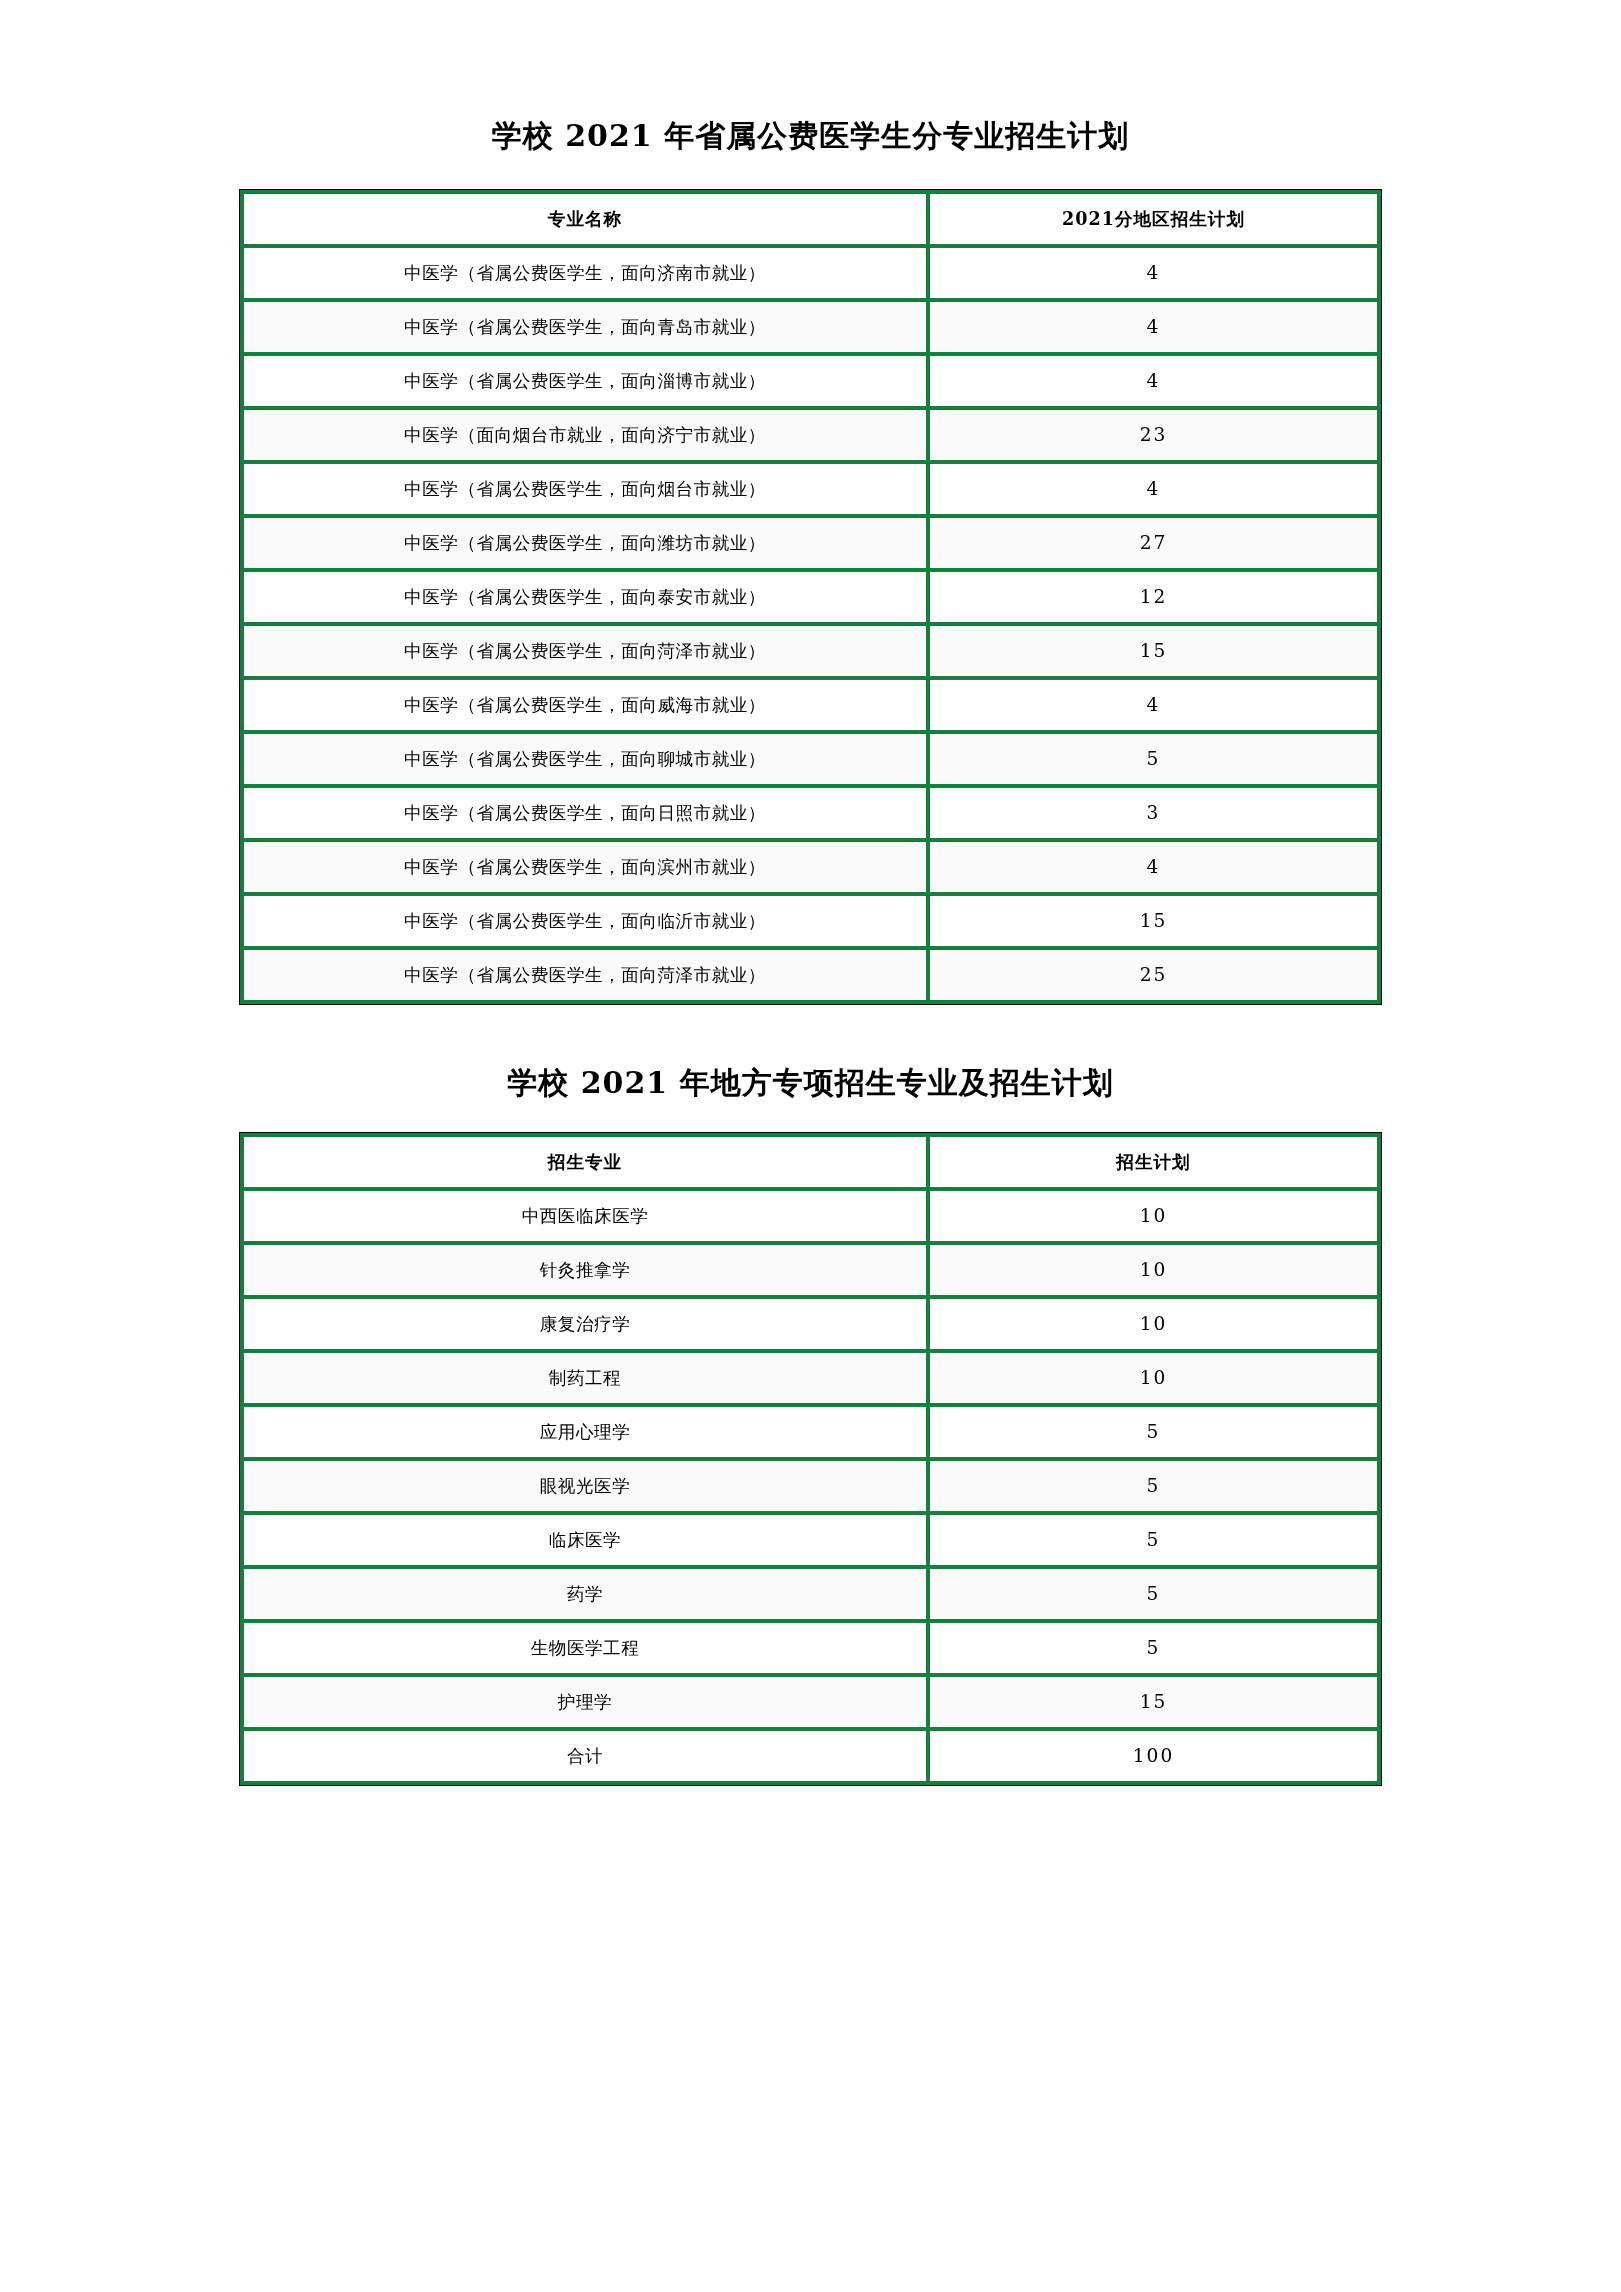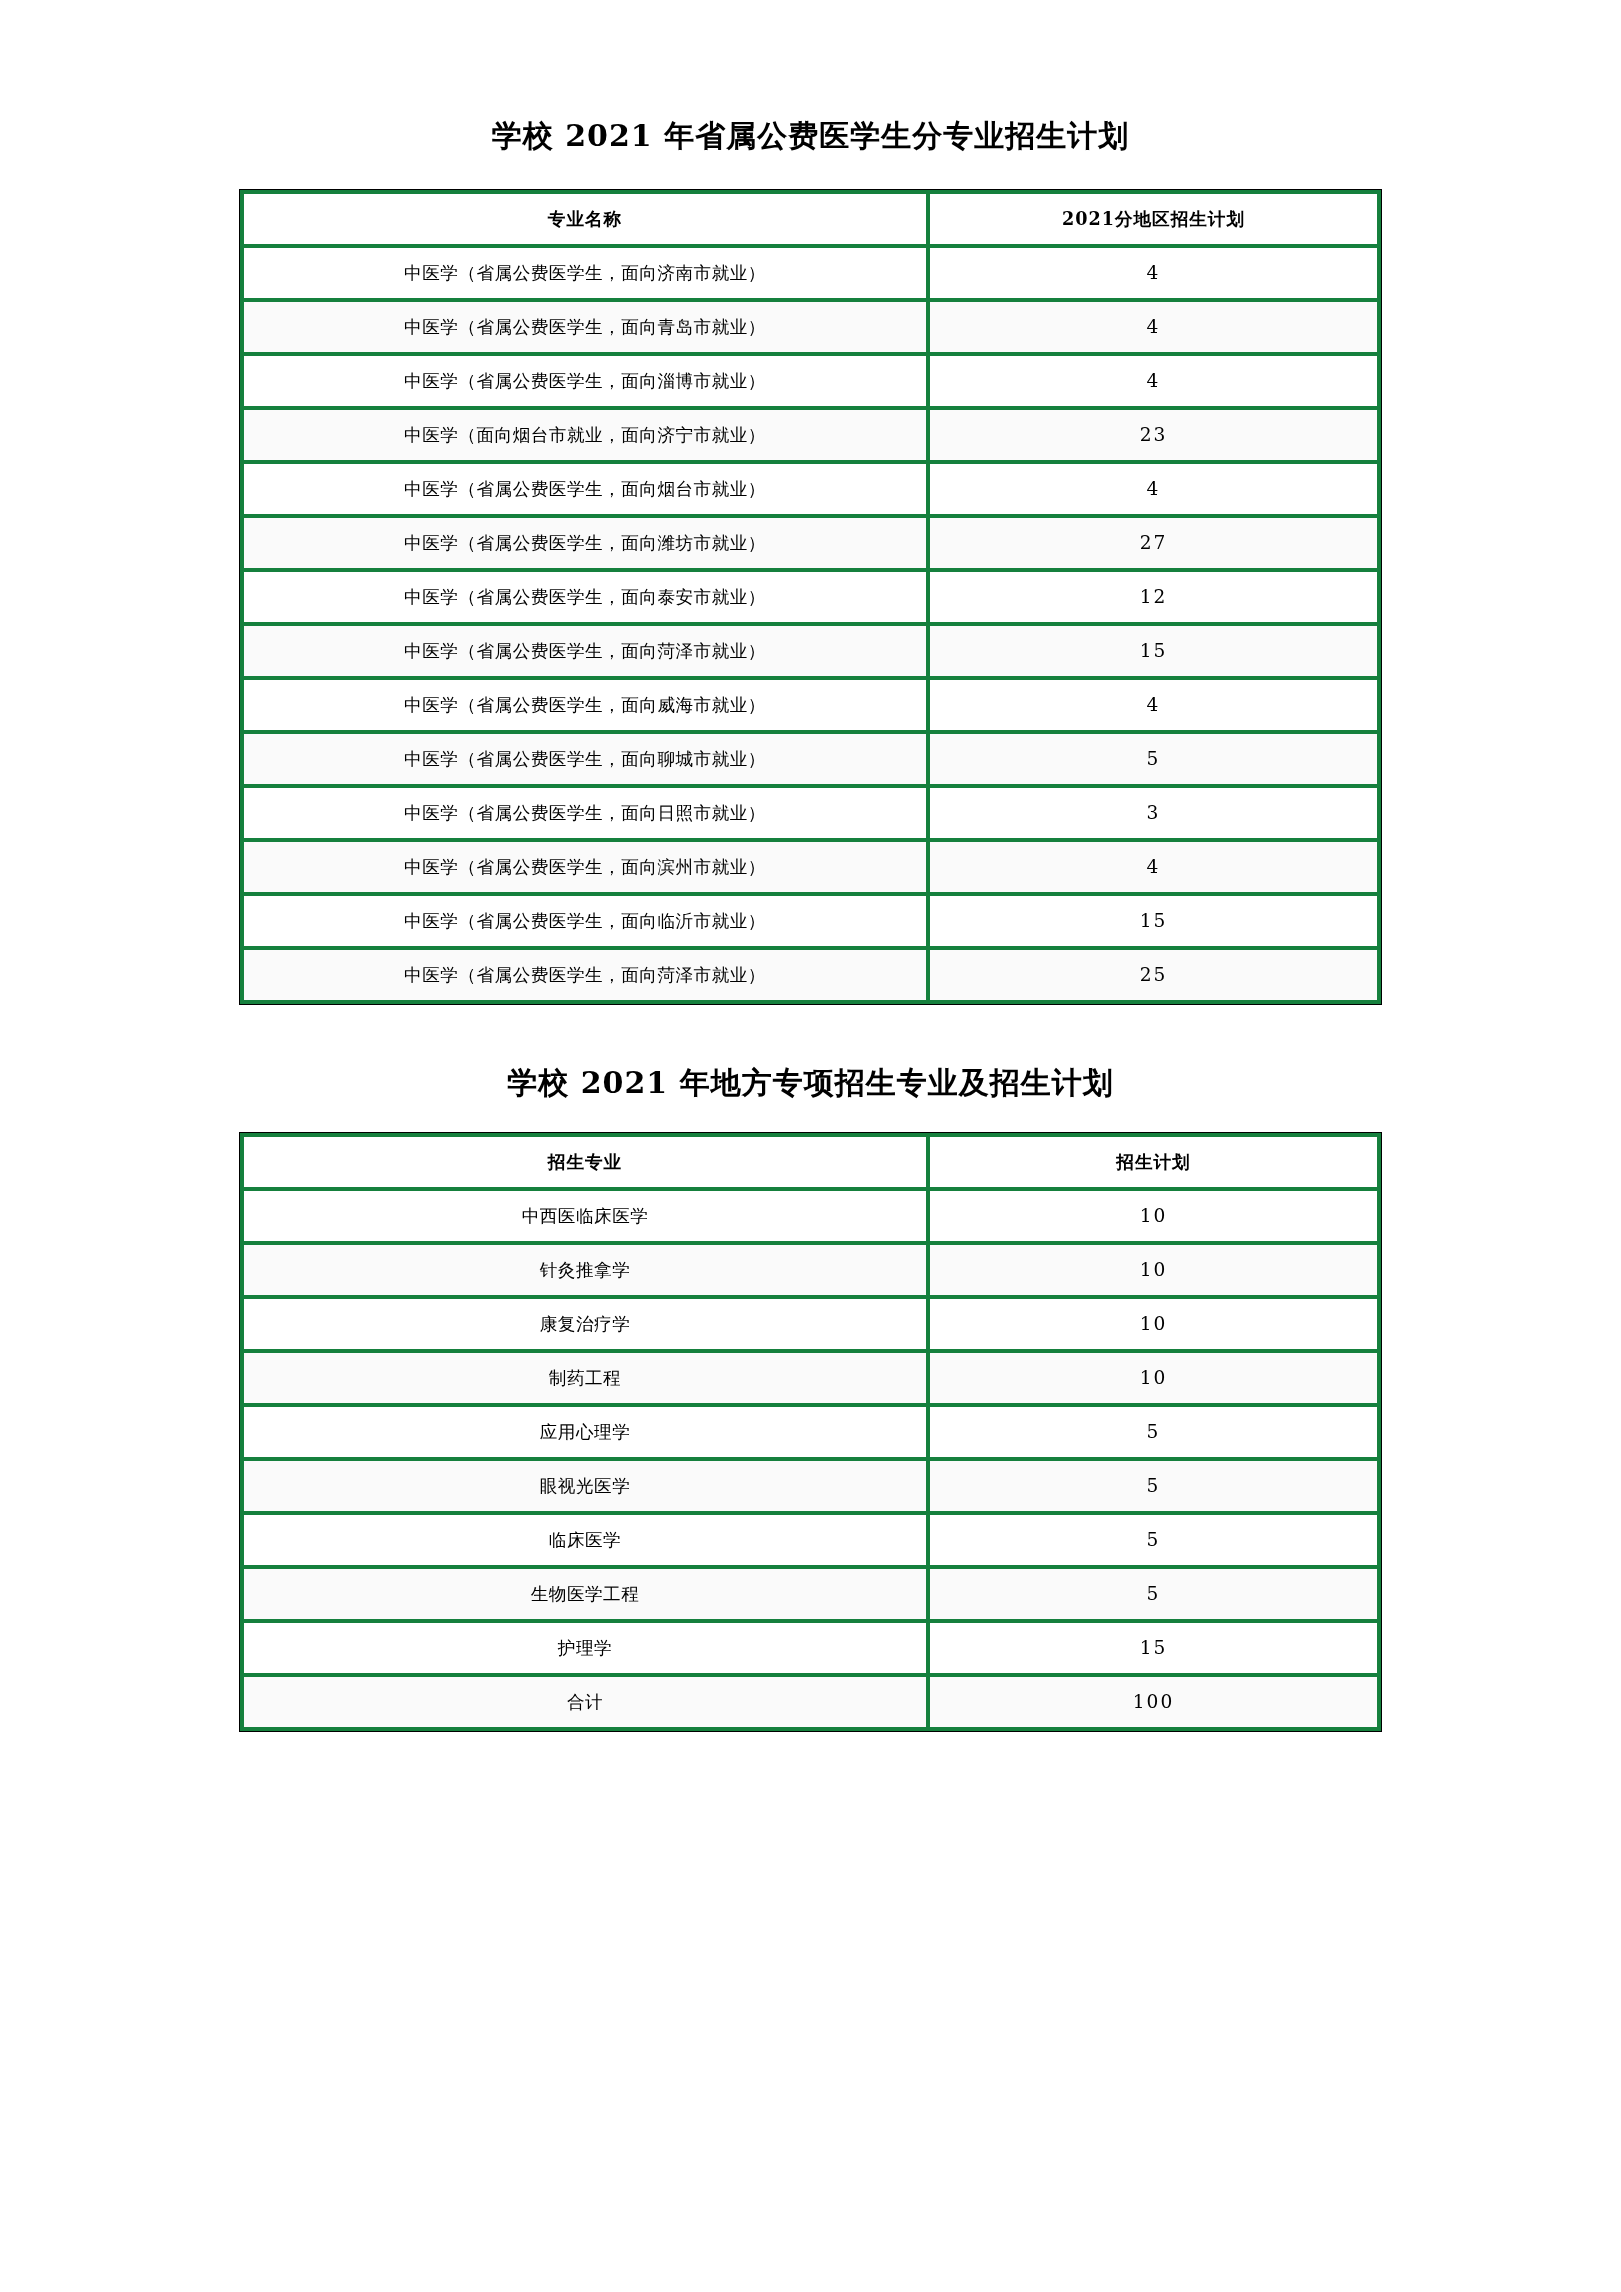--- a/index.html
+++ b/index.html
@@ -205,20 +205,24 @@
             </tr>
           <tr>
               <td class="major">眼视光医学</td>
               <td class="num">5</td>
             </tr>
           <tr>
               <td class="major">临床医学</td>
               <td class="num">5</td>
             </tr>
           <tr>
+              <td class="major">药学</td>
+              <td class="num">5</td>
+            </tr>
+          <tr>
               <td class="major">生物医学工程</td>
               <td class="num">5</td>
             </tr>
           <tr>
               <td class="major">护理学</td>
               <td class="num">15</td>
             </tr>
           <tr>
               <td class="major">合计</td>
               <td class="num">100</td>

